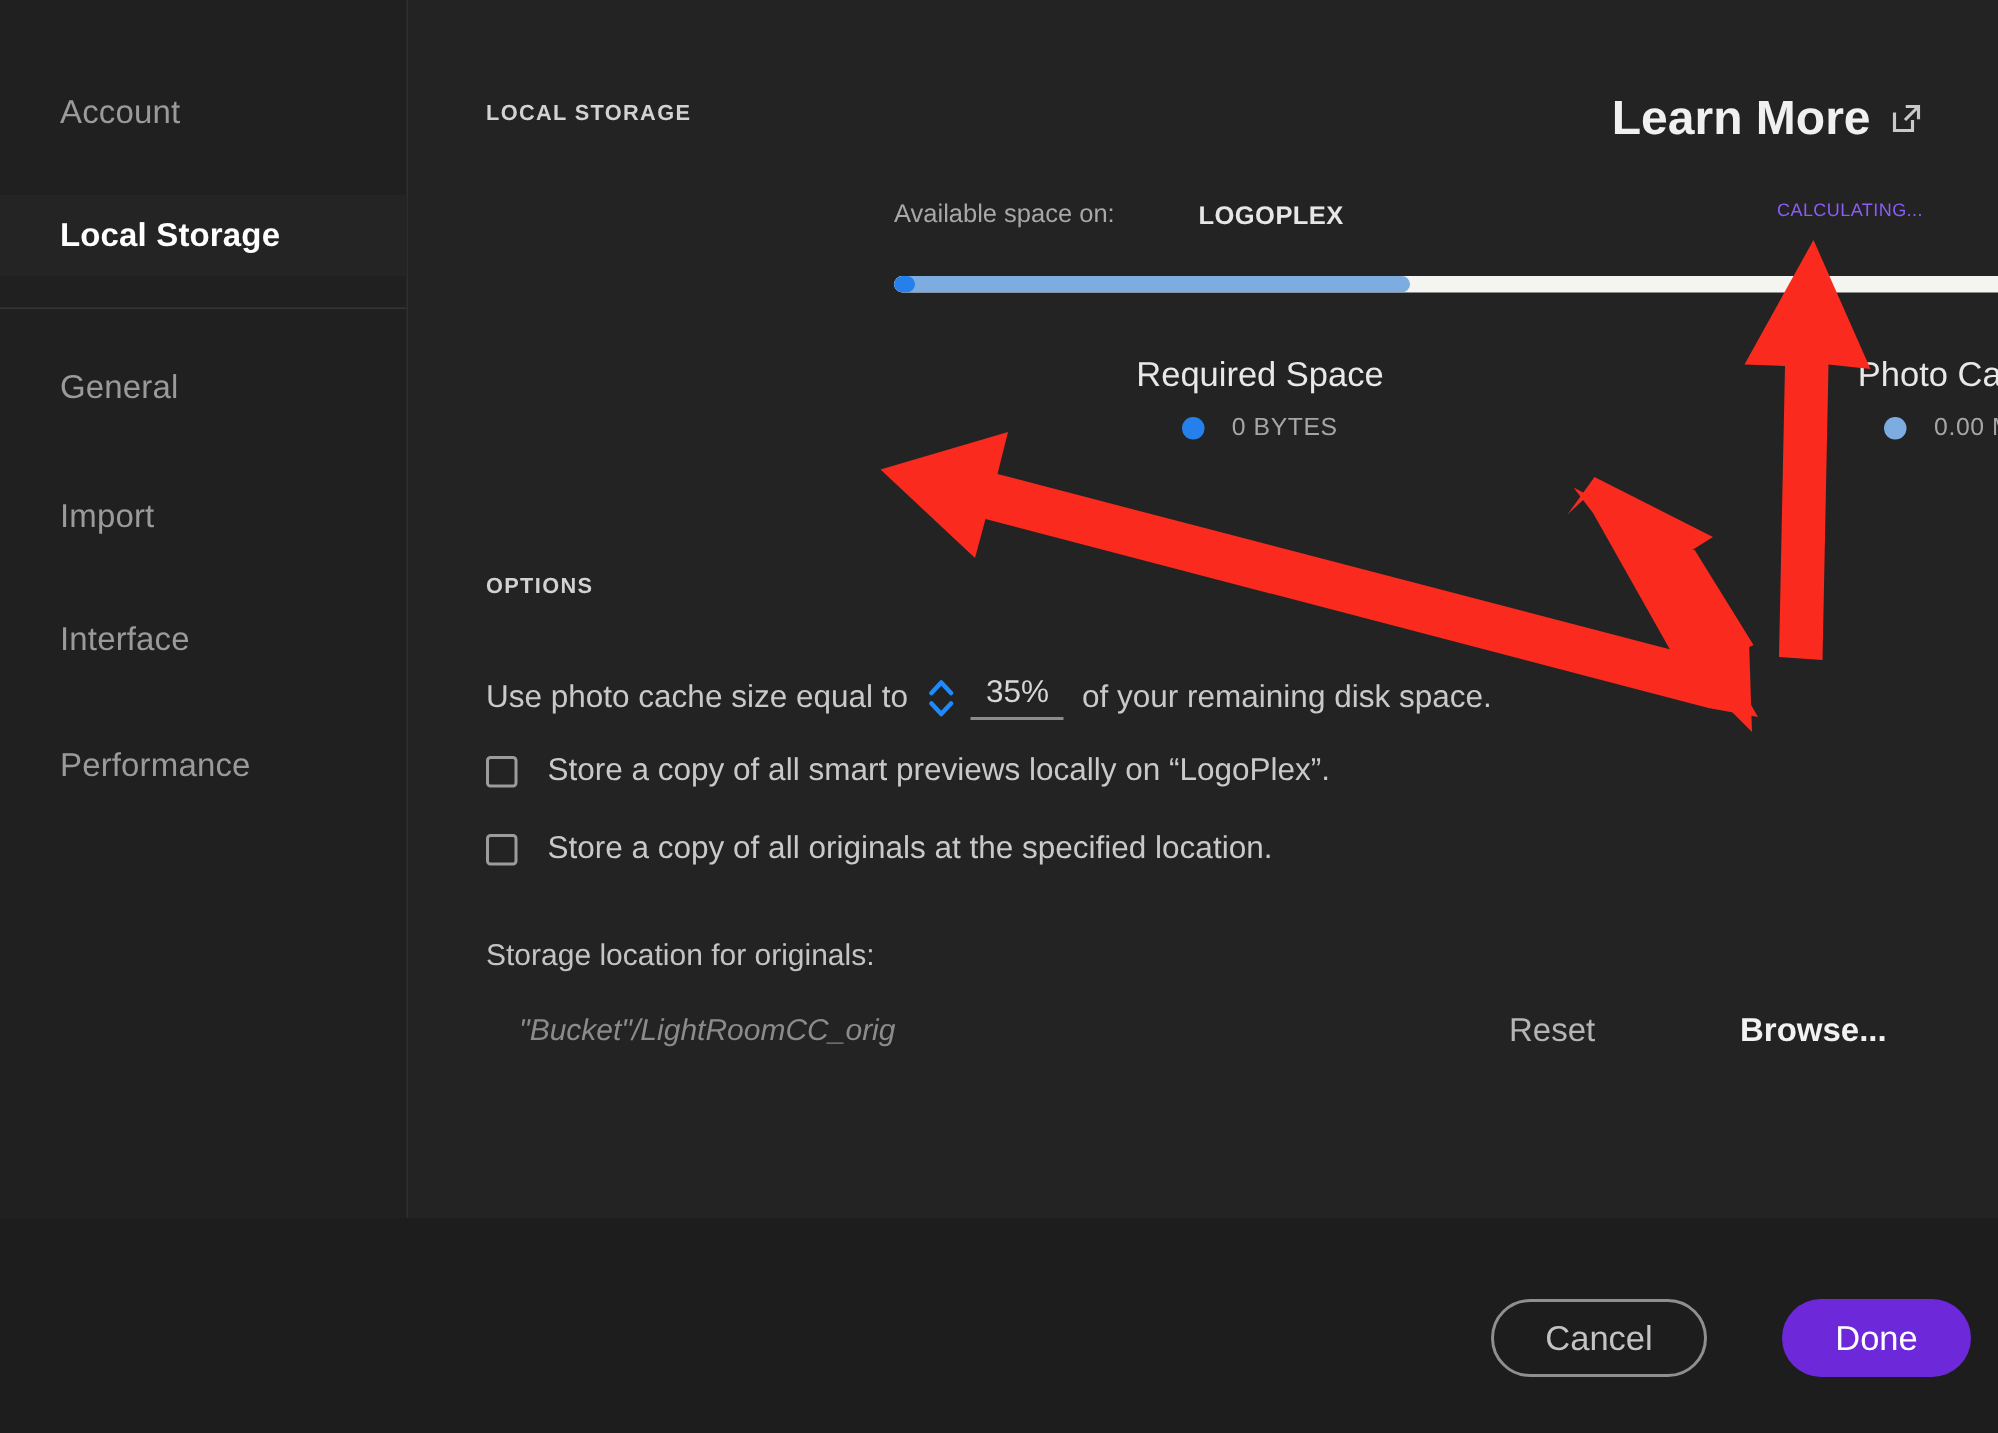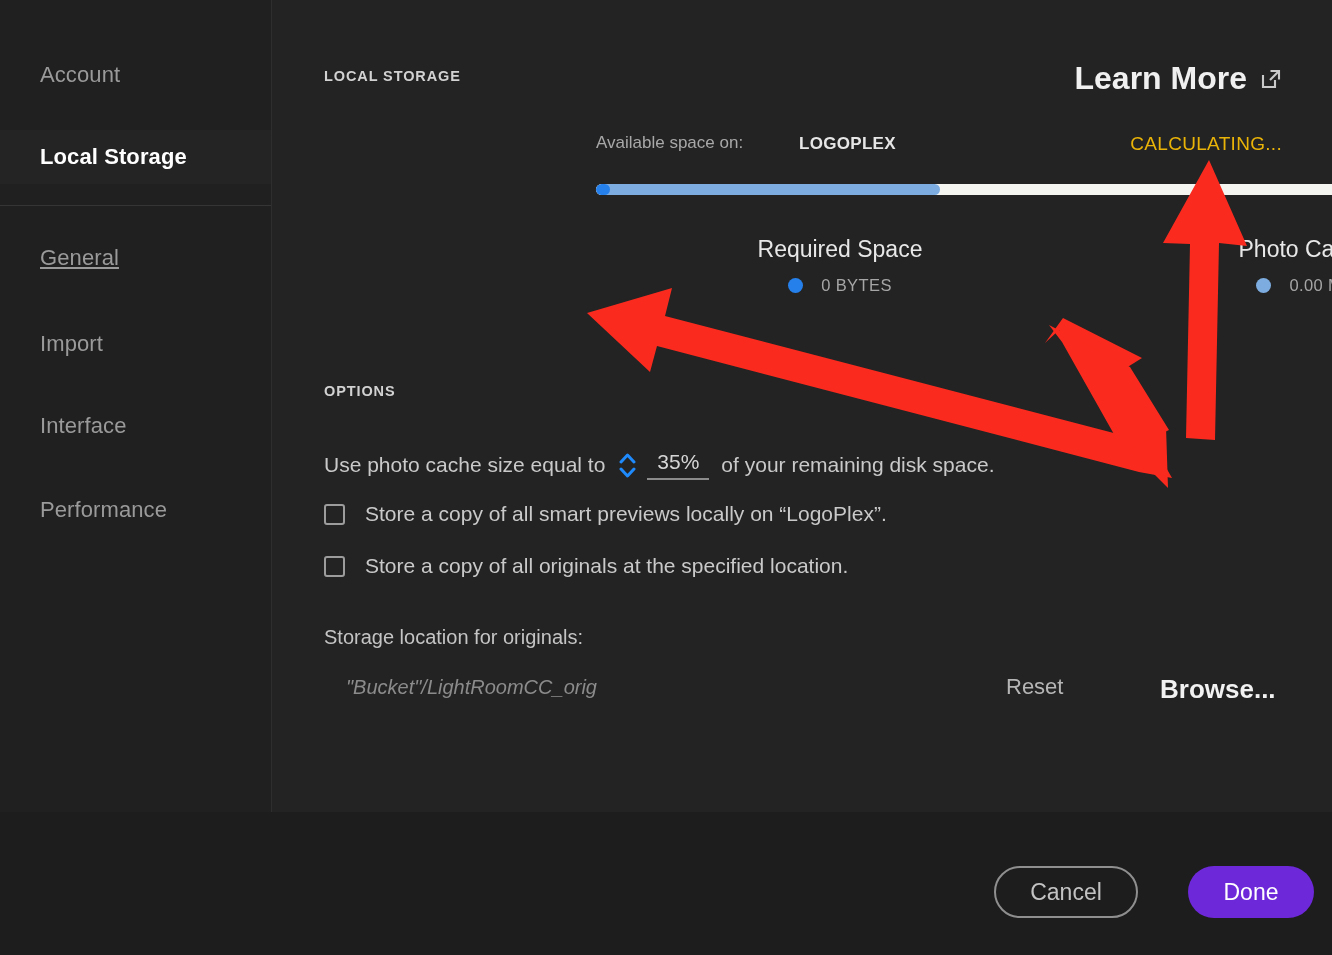--- a/index.html
+++ b/index.html
@@ -105,22 +105,22 @@
     top: 134px;
     font-size: 17px;
     font-weight: 700;
     color: #e6e6e6;
     letter-spacing: 0.3px;
   }
   .calc-value {
     position: absolute;
     right: 50px;
     top: 133px;
-    font-size: 19px;
-    color: #eab308;
+    font-size: 12px;
+    color: #8b5cf6;
     letter-spacing: 0.3px;
     margin-left: 36px;
   }
 
   
   #storage-bar {
     position: absolute;
     left: 324px;
     top: 184px;
     width: 956px;
@@ -267,21 +267,21 @@
     left: 1006px;
     top: 674px;
     font-size: 22px;
     color: #b5b5b5;
     cursor: pointer;
   }
   #browse-btn {
     position: absolute;
     left: 1160px;
     top: 674px;
-    font-size: 26px;
+    font-size: 22px;
     font-weight: 700;
     color: #f2f2f2;
     cursor: pointer;
   }
 
   
   #footer {
     position: absolute;
     left: 0;
     top: 812px;
@@ -332,21 +332,21 @@
 <div id="app">
 
   <div id="sidebar">
     <div class="nav-item" style="top:48px;">
       <span>Account</span>
     </div>
     <div class="nav-item selected" style="top:130px;">
       <span>Local Storage</span>
     </div>
     <div class="nav-divider" style="top:205px;"></div>
-    <div class="nav-item" style="top:231px;text-decoration:underline;">
+    <div class="nav-item" style="top:231px;">
       <span>General</span>
     </div>
     <div class="nav-item" style="top:317px;text-align:center;">
       <span>Import</span>
     </div>
     <div class="nav-item" style="top:399px;">
       <span>Interface</span>
     </div>
     <div class="nav-item" style="top:483px;">
       <span>Performance</span>

